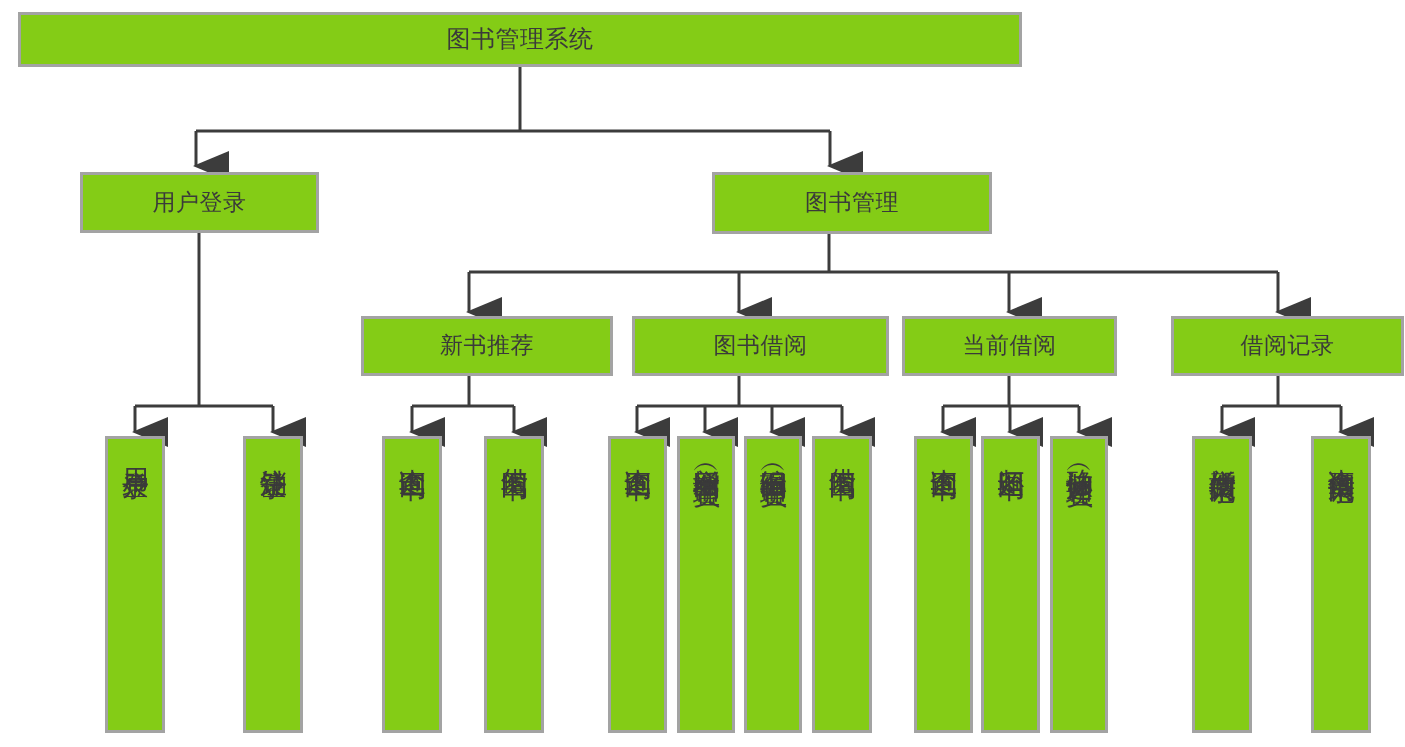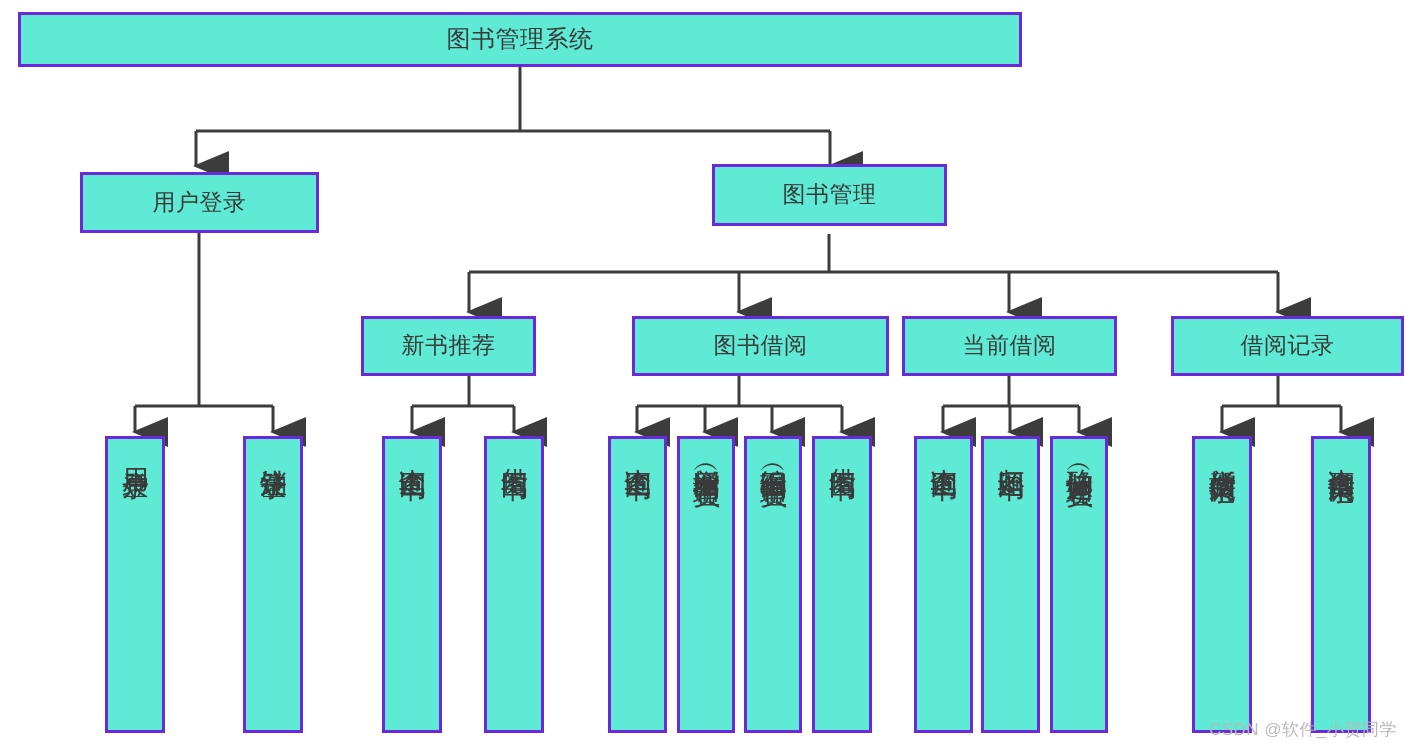--- a/index.html
+++ b/index.html
@@ -22,22 +22,22 @@
     position: absolute;
     left: 0;
     top: 0;
     width: 1405px;
     height: 747px;
     pointer-events: none;
   }
   .node {
     position: absolute;
     box-sizing: border-box;
-    background: #5eead4;
-    border: 3px solid #6d28d9;
+    background: #84cc16;
+    border: 3px solid #a3a3a3;
     display: flex;
     align-items: center;
     justify-content: center;
     color: #3a3a3a;
   }
   .node.level0 { border-width: 3px; }
   .node-label {
     display: block;
     text-align: center;
     line-height: 1.18;
@@ -130,25 +130,25 @@
   </svg>
 
   <div class="node horizontal level0" style="left:18px; top:12px; width:1004px; height:55px;">
     <span class="node-label">图书管理系统</span>
   </div>
 
   <div class="node horizontal" style="left:80px; top:172px; width:239px; height:61px;">
     <span class="node-label">用户登录</span>
   </div>
 
-  <div class="node horizontal" style="left:712px; top:164px; width:235px; height:62px;">
+  <div class="node horizontal" style="left:712px; top:172px; width:280px; height:62px;">
     <span class="node-label">图书管理</span>
   </div>
 
-  <div class="node horizontal" style="left:361px; top:316px; width:175px; height:60px;">
+  <div class="node horizontal" style="left:361px; top:316px; width:252px; height:60px;">
     <span class="node-label">新书推荐</span>
   </div>
 
   <div class="node horizontal" style="left:632px; top:316px; width:257px; height:60px;">
     <span class="node-label">图书借阅</span>
   </div>
 
   <div class="node horizontal" style="left:902px; top:316px; width:215px; height:60px;">
     <span class="node-label">当前借阅</span>
   </div>
@@ -202,15 +202,14 @@
   </div>
 
   <div class="node vertical" style="left:1192px; top:436px; width:60px; height:297px;">
     <span class="node-label">新增借阅记录</span>
   </div>
 
   <div class="node vertical" style="left:1311px; top:436px; width:60px; height:297px;">
     <span class="node-label">查询借阅记录</span>
   </div>
 
-  <div id="watermark">CSDN @软件_小贺同学</div>
 
 </div>
 
 </body></html>

